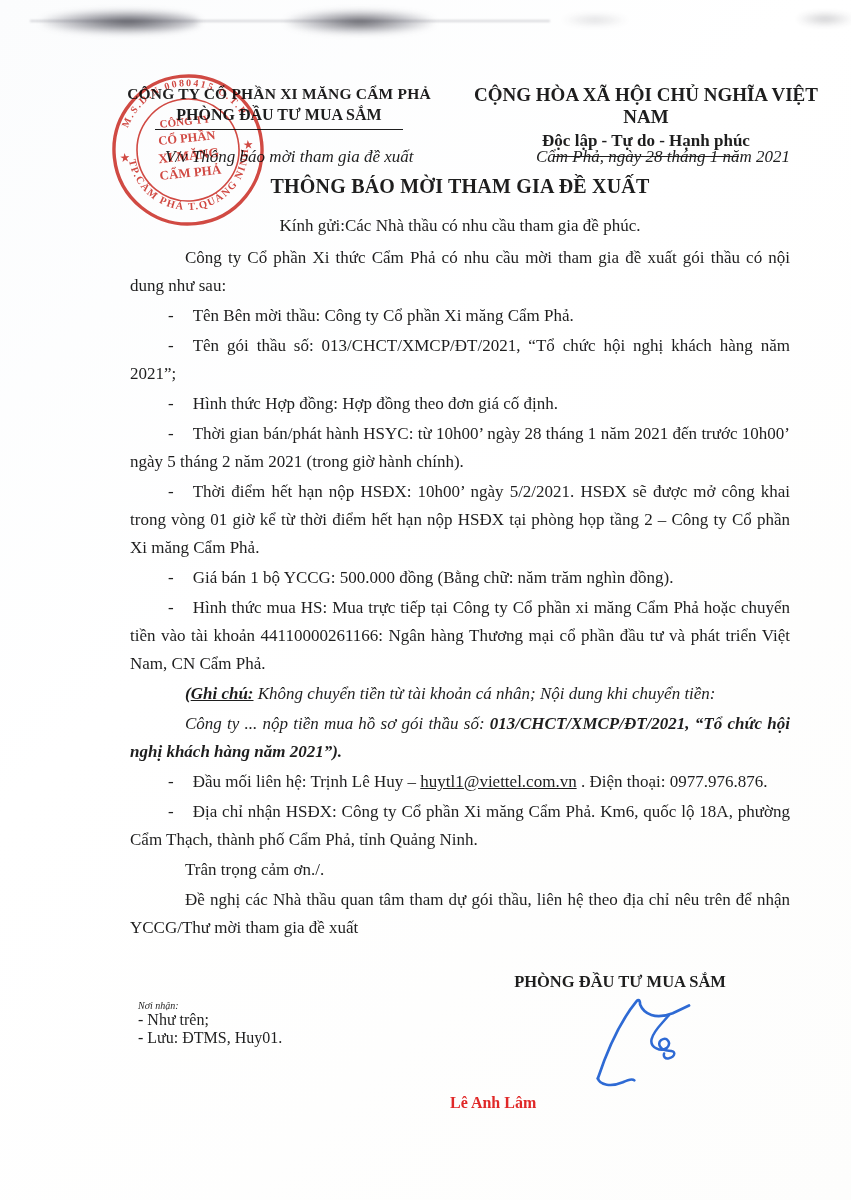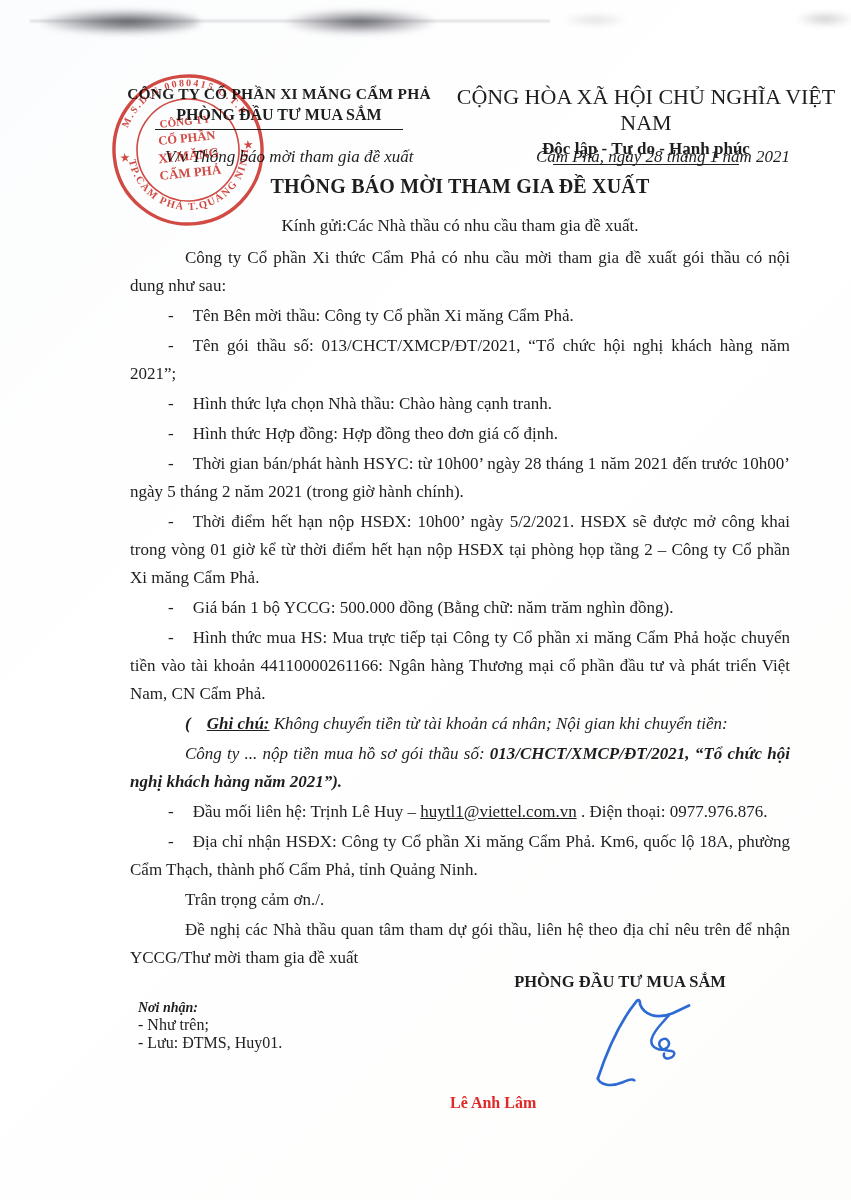--- a/index.html
+++ b/index.html
@@ -23,21 +23,21 @@
   .smudge.s4{left:795px;top:12px;width:60px;height:14px;opacity:.45;
     background:radial-gradient(ellipse,rgba(50,50,60,.6),transparent 70%);}
   .streak{position:absolute;left:30px;top:20px;width:520px;height:2px;
     background:rgba(40,40,55,.18);filter:blur(1px);}
 
   
   .hdr-left{position:absolute;left:108px;top:85px;width:342px;text-align:center;}
   .hdr-right{position:absolute;left:450px;top:84px;width:392px;text-align:center;}
   .hdr-company{font-weight:bold;font-size:15.5px;letter-spacing:.2px;}
   .hdr-dept{font-weight:bold;font-size:16px;margin-top:3px;}
-  .hdr-nat1{font-weight:normal;font-size:22px;}
+  .hdr-nat1{font-weight:bold;font-size:19px;}
   .hdr-nat2{font-weight:bold;font-size:17px;margin-top:3px;}
   .rule{height:0;border-bottom:1.6px solid #1e1e1e;margin:5px auto 0 auto;}
   .rule.left{width:248px;}
   .rule.right{width:186px;}
 
   .subject-line{position:absolute;left:165px;top:147px;font-style:italic;font-size:17px;}
   .date-line{position:absolute;left:450px;top:147px;width:340px;text-align:right;font-style:italic;font-size:17px;}
 
   .doc-title{position:absolute;left:130px;top:175px;width:660px;text-align:center;
     font-weight:bold;font-size:20px;letter-spacing:.2px;}
@@ -50,31 +50,31 @@
   .body-text{position:absolute;left:130px;top:212px;width:660px;
     font-size:17px;line-height:28px;text-align:justify;}
   .body-text p{margin:0 0 2px 0;}
   p.salute{text-align:center;margin-bottom:4px;}
   p.salute .lbl{margin-right:0;}
   p.indent{text-indent:55px;}
   p.item{text-indent:38px;}
   p.item .marker{margin-right:19px;}
   .em-it{font-style:italic;}
   .b{font-weight:bold;}
-  .u{text-decoration:underline;margin-left:16px;}
+  .u{text-decoration:underline;}
   .email{text-decoration:underline;color:#1e1e1e;}
 
   
   .foot-dept{position:absolute;left:450px;top:972px;width:340px;text-align:center;
     font-weight:bold;font-size:16.5px;}
   .sig-svg{position:absolute;left:583px;top:994px;width:118px;height:96px;}
   .signer-name{position:absolute;left:450px;top:1094px;width:340px;
     font-weight:bold;font-size:16px;color:#e02828;}
   .recipients{position:absolute;left:138px;top:1000px;width:250px;}
-  .recip-label{font-weight:bold;font-style:italic;font-size:14px;}
+  .recip-label{font-weight:normal;font-style:italic;font-size:10px;}
   .recip-line{font-size:16px;line-height:18px;}
 </style>
 </head>
 <body>
 
 <div class="page">
 
   <div class="streak"></div>
   <div class="smudge s1"></div>
   <div class="smudge s2"></div>
@@ -114,34 +114,33 @@
     <text x="78" y="53" font-size="11" font-weight="bold" fill="#cf3a33" text-anchor="middle">CÔNG TY</text>
     <text x="78" y="70" font-size="12.5" font-weight="bold" fill="#cf3a33" text-anchor="middle">CỔ PHẦN</text>
     <text x="78" y="88" font-size="13.5" font-weight="bold" fill="#cf3a33" text-anchor="middle">XI MĂNG</text>
     <text x="78" y="105" font-size="13" font-weight="bold" fill="#cf3a33" text-anchor="middle">CẨM PHẢ</text>
   </svg>
 
   <div class="doc-title">THÔNG BÁO MỜI THAM GIA ĐỀ XUẤT</div>
 
   <div class="body-text">
     <p class="salute">
-      <span class="lbl">Kính gửi:</span><span>Các Nhà thầu có nhu cầu tham gia đề xuất.</span>
+      <span class="lbl">Kính gửi:</span><span>Các Nhà thầu có nhu cầu tham gia đề phúc.</span>
     </p>
     <p class="indent">Công ty Cổ phần Xi thức Cẩm Phả có nhu cầu mời tham gia đề xuất gói thầu có nội dung như sau:</p>
 
     <p class="item"><span class="marker">-</span><span>Tên Bên mời thầu: Công ty Cổ phần Xi măng Cẩm Phả.</span></p>
     <p class="item"><span class="marker">-</span><span>Tên gói thầu số: 013/CHCT/XMCP/ĐT/2021, “Tổ chức hội nghị khách hàng năm 2021”;</span></p>
-    <p class="item"><span class="marker">-</span><span>Hình thức lựa chọn Nhà thầu: Chào hàng cạnh tranh.</span></p>
     <p class="item"><span class="marker">-</span><span>Hình thức Hợp đồng: Hợp đồng theo đơn giá cố định.</span></p>
     <p class="item"><span class="marker">-</span><span>Thời gian bán/phát hành HSYC: từ 10h00’ ngày 28 tháng 1 năm 2021 đến trước 10h00’ ngày 5 tháng 2 năm 2021 (trong giờ hành chính).</span></p>
     <p class="item"><span class="marker">-</span><span>Thời điểm hết hạn nộp HSĐX: 10h00’ ngày 5/2/2021. HSĐX sẽ được mở công khai trong vòng 01 giờ kể từ thời điểm hết hạn nộp HSĐX tại phòng họp tầng 2 – Công ty Cổ phần Xi măng Cẩm Phả.</span></p>
     <p class="item"><span class="marker">-</span><span>Giá bán 1 bộ YCCG: 500.000 đồng (Bằng chữ: năm trăm nghìn đồng).</span></p>
     <p class="item"><span class="marker">-</span><span>Hình thức mua HS: Mua trực tiếp tại Công ty Cổ phần xi măng Cẩm Phả hoặc chuyển tiền vào tài khoản 44110000261166: Ngân hàng Thương mại cổ phần đầu tư và phát triển Việt Nam, CN Cẩm Phả.</span></p>
 
-    <p class="indent em-it"><span class="b">(</span><span class="b u">Ghi chú:</span><span> Không chuyển tiền từ tài khoản cá nhân; Nội gian khi chuyển tiền:</span></p>
+    <p class="indent em-it"><span class="b">(</span><span class="b u">Ghi chú:</span><span> Không chuyển tiền từ tài khoản cá nhân; Nội dung khi chuyển tiền:</span></p>
     <p class="indent em-it"><span>Công ty ... nộp tiền mua hồ sơ gói thầu số: </span><span class="b">013/CHCT/XMCP/ĐT/2021, “Tổ chức hội nghị khách hàng năm 2021”).</span></p>
 
     <p class="item"><span class="marker">-</span><span>Đầu mối liên hệ: Trịnh Lê Huy – </span><span class="email">huytl1@viettel.com.vn</span><span> . Điện thoại: 0977.976.876.</span></p>
     <p class="item"><span class="marker">-</span><span>Địa chỉ nhận HSĐX: Công ty Cổ phần Xi măng Cẩm Phả. Km6, quốc lộ 18A, phường Cẩm Thạch, thành phố Cẩm Phả, tỉnh Quảng Ninh.</span></p>
 
     <p class="indent">Trân trọng cảm ơn./.</p>
     <p class="indent">Đề nghị các Nhà thầu quan tâm tham dự gói thầu, liên hệ theo địa chỉ nêu trên để nhận YCCG/Thư mời tham gia đề xuất</p>
   </div>
 
   <div class="foot-dept">PHÒNG ĐẦU TƯ MUA SẮM</div>

